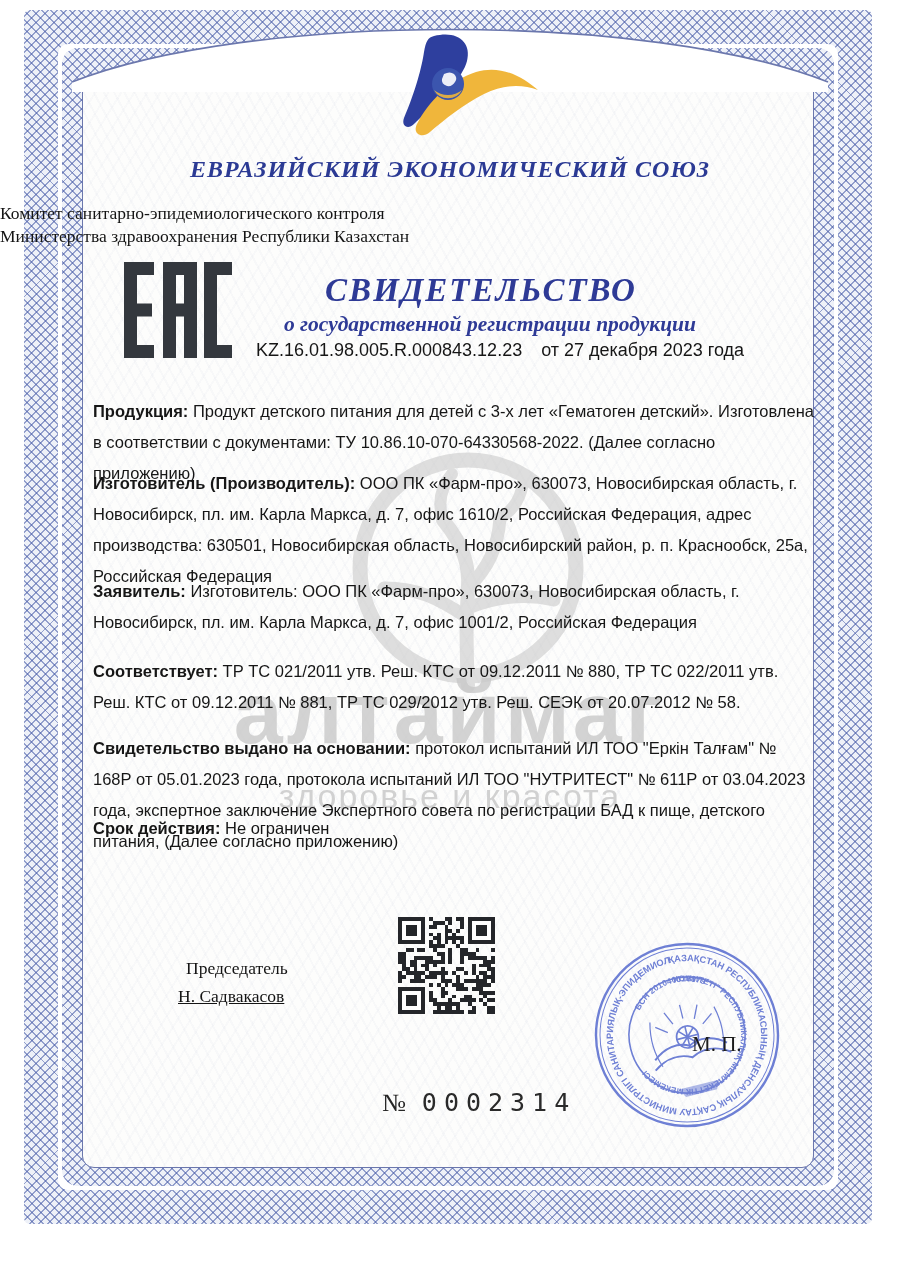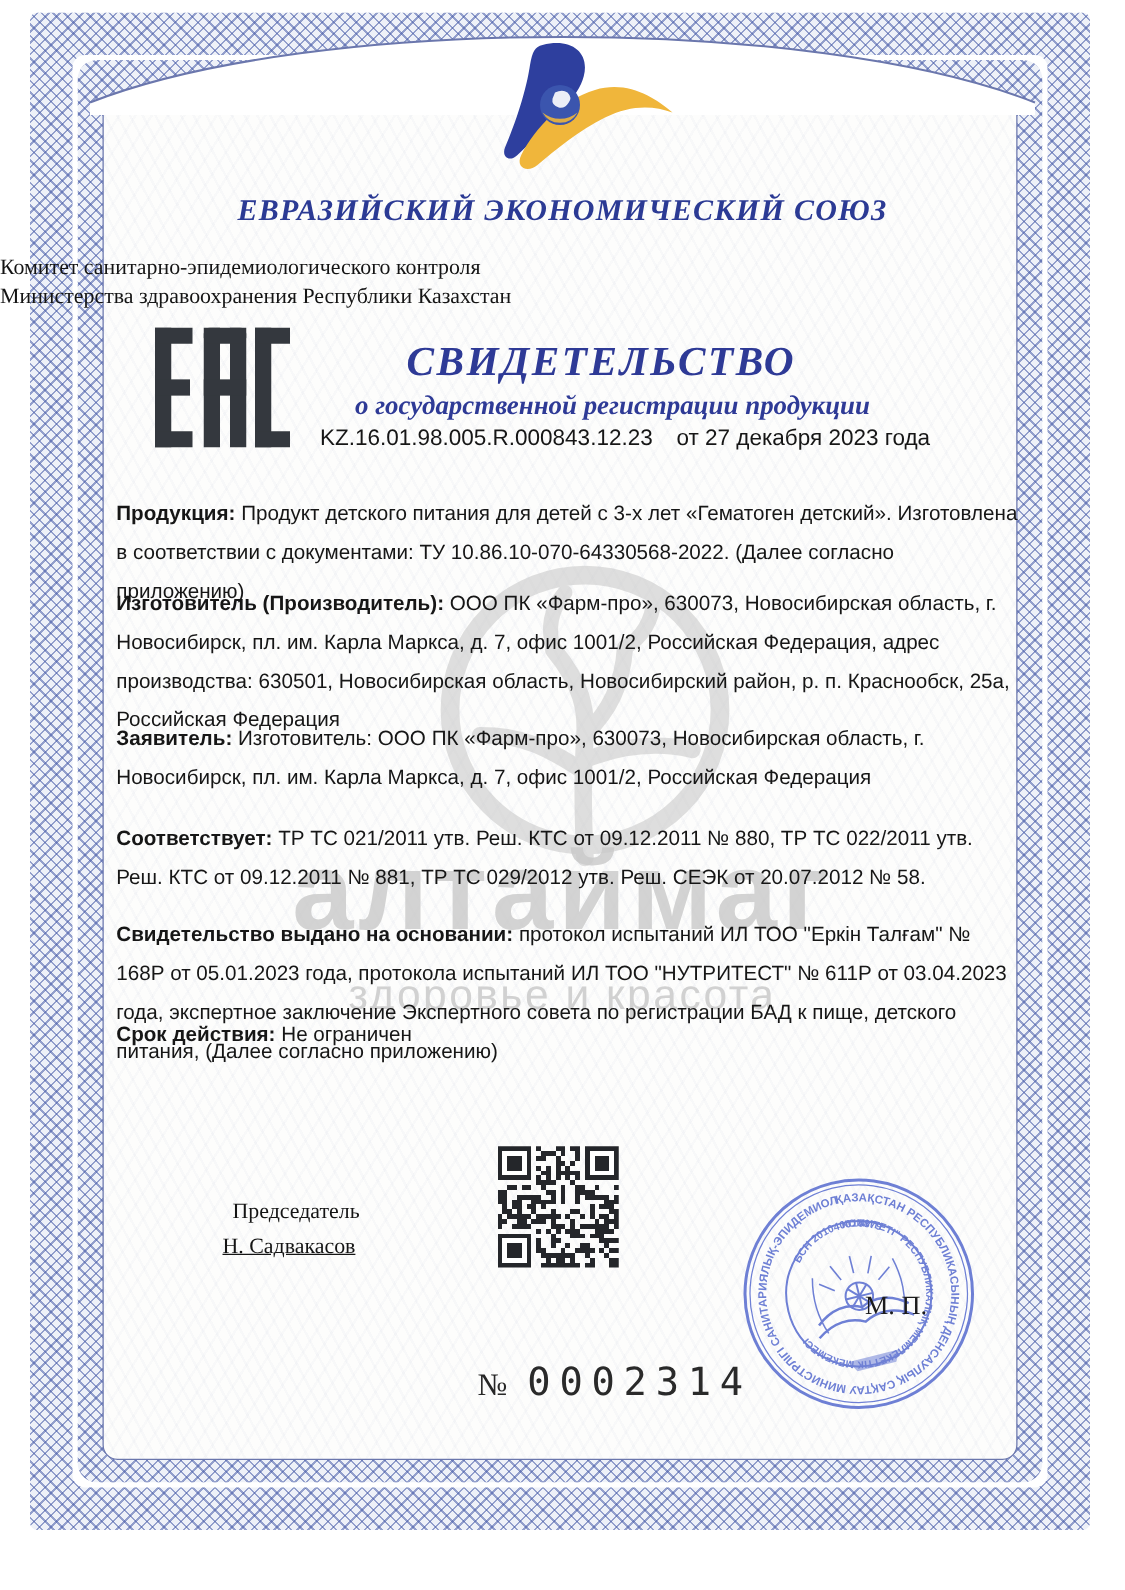--- a/index.html
+++ b/index.html
@@ -76,21 +76,21 @@
     font-family:"Liberation Serif", serif; font-size:17.5px; color:#141414;}
   .sig-name{position:absolute; left:178px; top:986px; z-index:2;
     font-family:"Liberation Serif", serif; font-size:17.5px; color:#141414;text-decoration:underline;}
   .qr{position:absolute; left:398px; top:917px; width:97px; height:97px; z-index:2;}
   .stamp{position:absolute; left:592px; top:940px; width:190px; height:190px; z-index:2;
     transform:rotate(-14deg); opacity:.88;}
   .mp{position:absolute; left:692px; top:1032px; z-index:3;
     font-family:"Liberation Serif", serif; font-size:21px; color:#1c1c1c;}
   .serial{position:absolute; left:382px; top:1088px; z-index:2; white-space:nowrap;}
   .serial .pfx{font-family:"Liberation Serif", serif; font-size:25px; color:#262626; margin-right:16px;}
-  .serial .digits{font-family:"DejaVu Sans Mono", monospace; font-size:31px; letter-spacing:7px; color:#2a2a2a;}
+  .serial .digits{font-family:"DejaVu Sans Mono", monospace; font-size:25px; letter-spacing:7px; color:#2a2a2a;}
 </style>
 </head>
 <body>
 
 <div class="page">
 
   <div class="band-outer xhatch"></div>
   <div class="gap1"></div>
   <div class="band-inner xhatch"></div>
   <svg class="arch" width="900" height="92">
@@ -147,21 +147,21 @@
   </svg>
   <div class="wm-brand">алтаймаг</div>
   <div class="wm-tagline">здоровье и красота</div>
 
   <p class="field" style="top:396px">
     <span class="lbl">Продукция:</span>
     <span>Продукт детского питания для детей с 3-х лет «Гематоген детский». Изготовлена в соответствии с документами: ТУ 10.86.10-070-64330568-2022. (Далее согласно приложению)</span>
   </p>
   <p class="field" style="top:468px">
     <span class="lbl">Изготовитель (Производитель):</span>
-    <span>ООО ПК «Фарм-про», 630073, Новосибирская область, г. Новосибирск, пл. им. Карла Маркса, д. 7, офис 1001/2, Российская Федерация, адрес производства: 630501, Новосибирская область, Новосибирский район, р. п. Краснообск, 25а, Российская Федерация</span>
+    <span>ООО ПК «Фарм-про», 630073, Новосибирская область, г. Новосибирск, пл. им. Карла Маркса, д. 7, офис 1610/2, Российская Федерация, адрес производства: 630501, Новосибирская область, Новосибирский район, р. п. Краснообск, 25а, Российская Федерация</span>
   </p>
   <p class="field" style="top:576px">
     <span class="lbl">Заявитель:</span>
     <span>Изготовитель: ООО ПК «Фарм-про», 630073, Новосибирская область, г. Новосибирск, пл. им. Карла Маркса, д. 7, офис 1001/2, Российская Федерация</span>
   </p>
   <p class="field" style="top:656px">
     <span class="lbl">Соответствует:</span>
     <span>ТР ТС 021/2011 утв. Реш. КТС от 09.12.2011 № 880, ТР ТС 022/2011 утв. Реш. КТС от 09.12.2011 № 881, ТР ТС 029/2012 утв. Реш. СЕЭК от 20.07.2012 № 58.</span>
   </p>
   <p class="field" style="top:733px">

